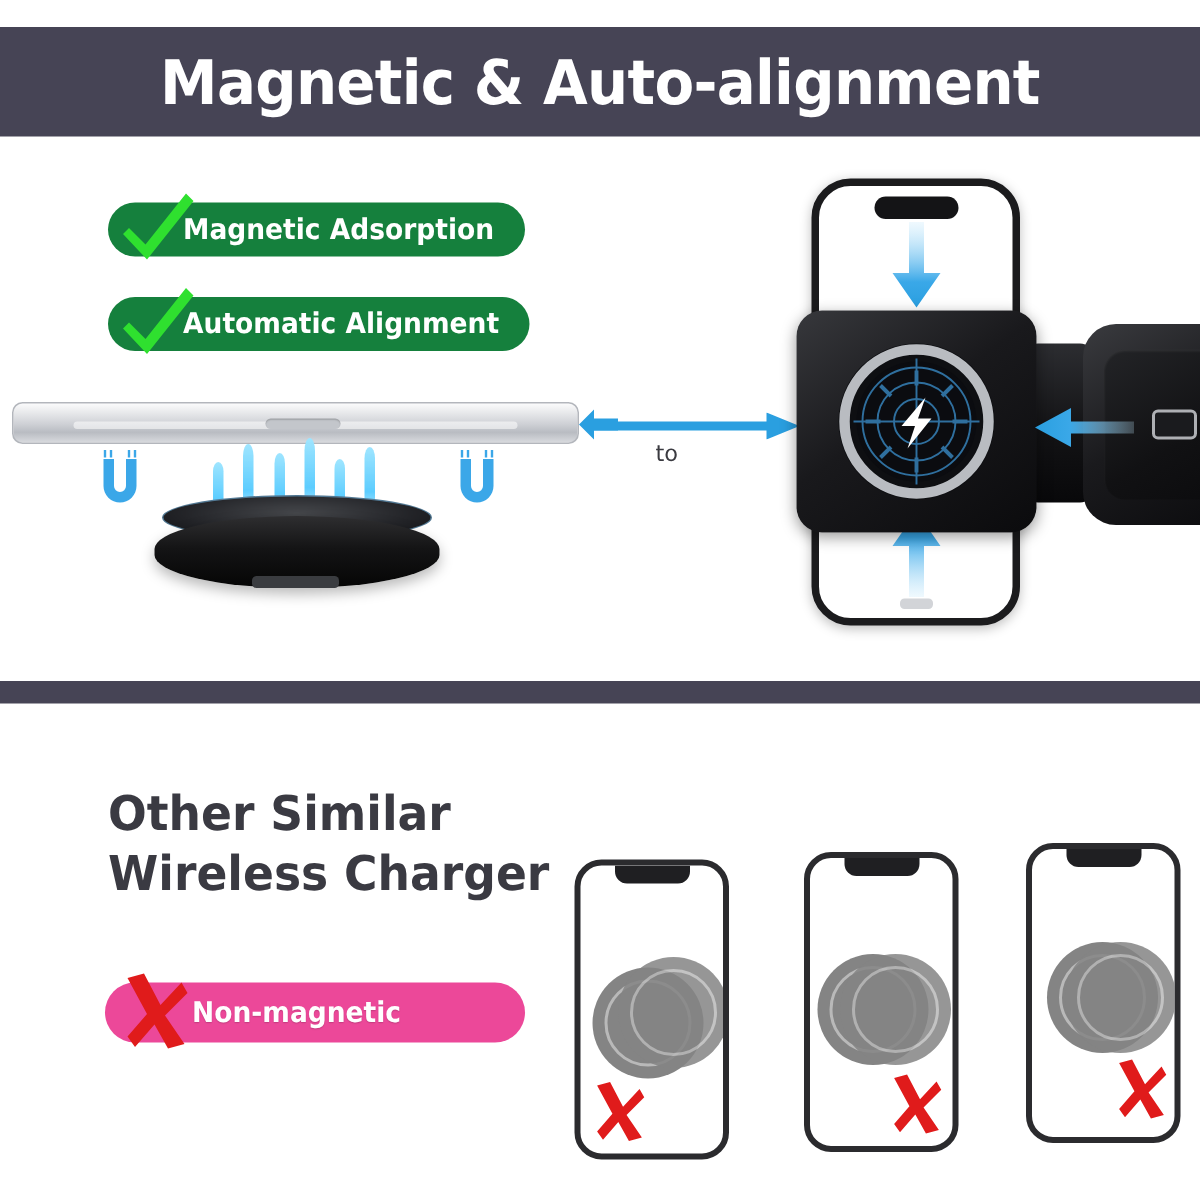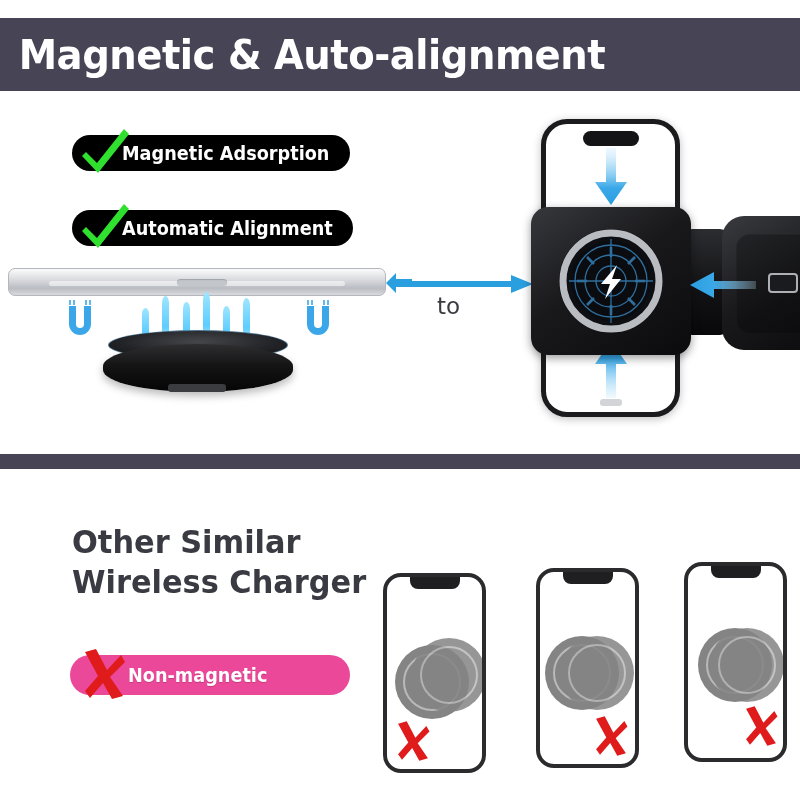--- a/index.html
+++ b/index.html
@@ -19,41 +19,42 @@
   
   .header-bar {
     position: absolute;
     left: 0;
     top: 18px;
     width: 800px;
     height: 73px;
     background: #464455;
     display: flex;
     align-items: center;
+    justify-content: center;
   }
   .header-title {
     color: #ffffff;
     font-size: 41px;
     font-weight: 700;
     letter-spacing: -0.5px;
     font-family: "DejaVu Sans", sans-serif;
     transform: scaleX(0.94);
     white-space: nowrap;
   }
 
   
   .pill {
     position: absolute;
     display: flex;
     align-items: center;
     border-radius: 22px;
     box-sizing: border-box;
   }
   .pill-dark {
-    background: #000000;
+    background: #15803d;
     height: 36px;
   }
   .pill-gray {
     background: #ec4899;
     height: 40px;
   }
   .pill-label {
     color: #ffffff;
     font-weight: 700;
     font-family: "DejaVu Sans", sans-serif;
@@ -226,21 +227,21 @@
     position: absolute;
     left: 395px;
     top: 275px;
     width: 138px;
     height: 18px;
   }
   .to-label {
     position: absolute;
     left: 437px;
     top: 293px;
-    font-size: 23px;
+    font-size: 15px;
     color: #3a3a40;
     font-family: "DejaVu Sans", sans-serif;
   }
 
   
   .big-phone {
     position: absolute;
     left: 541px;
     top: 119px;
     width: 139px;
@@ -408,21 +409,21 @@
     <div class="header-title">Magnetic &amp; Auto-alignment</div>
   </div>
 
   <div class="pill pill-dark" style="left:72px; top:135px; width:278px;">
     <svg class="check-icon" viewBox="0 0 50 48">
       <path d="M6 25 L17 36 L44 2 L49 7 L18 46 L2 29 Z" fill="#2fe02f"></path>
     </svg>
     <span class="pill-label">Magnetic Adsorption</span>
   </div>
 
-  <div class="pill pill-dark" style="left:72px; top:210px; width:281px;">
+  <div class="pill pill-dark" style="left:72px; top:198px; width:281px;">
     <svg class="check-icon" viewBox="0 0 50 48">
       <path d="M6 25 L17 36 L44 2 L49 7 L18 46 L2 29 Z" fill="#2fe02f"></path>
     </svg>
     <span class="pill-label">Automatic Alignment</span>
   </div>
 
   <div class="phone-edge">
     <div class="phone-edge-slot"></div>
   </div>
 

